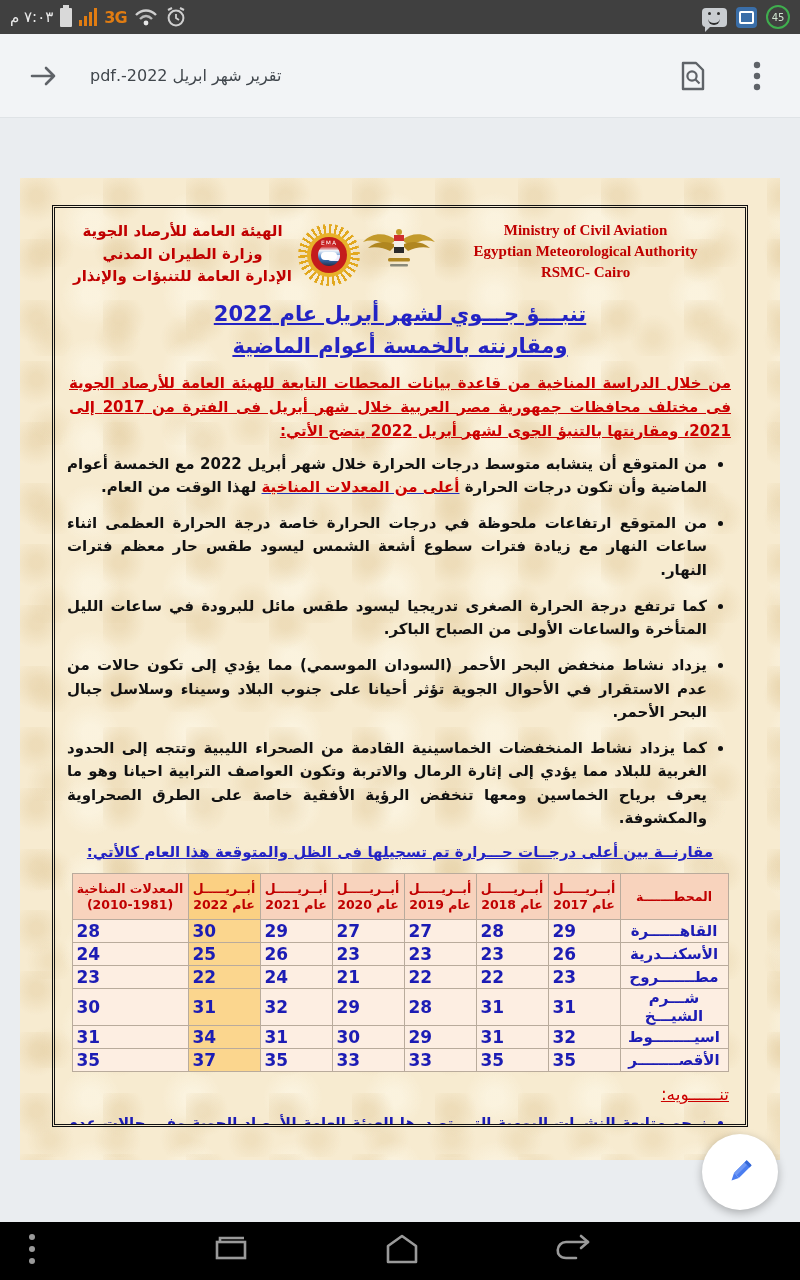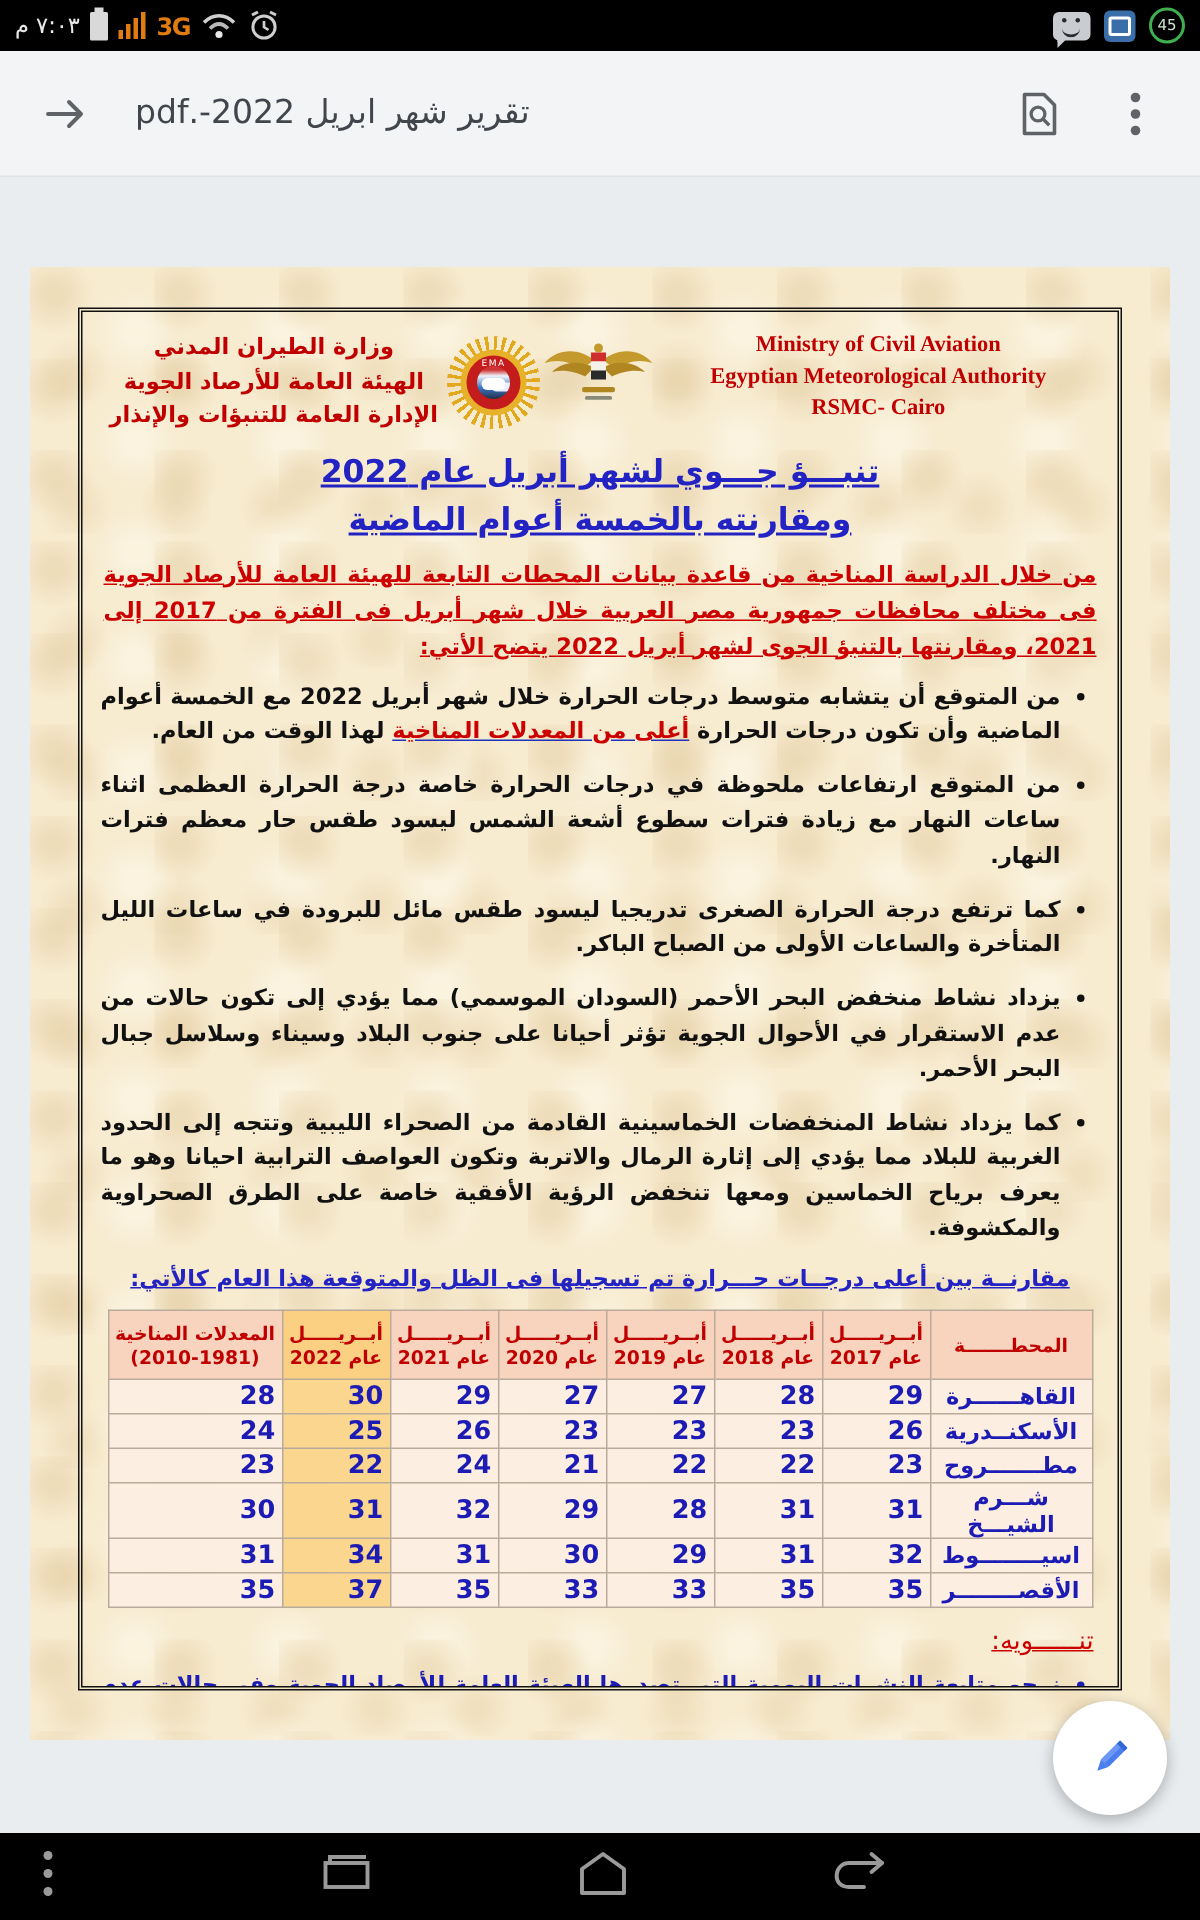--- a/index.html
+++ b/index.html
@@ -1,20 +1,20 @@
 <!DOCTYPE html>
 <html><head>
 <meta charset="utf-8">
 <style>
   html,body{margin:0;padding:0;}
   .screen{width:800px;height:1280px;position:relative;background:#eaedf0;overflow:hidden;
           font-family:"DejaVu Sans",sans-serif;}
 
   
-  .status-bar{height:34px;background:#000000;display:flex;align-items:center;padding:0 10px;box-sizing:border-box;}
+  .status-bar{height:34px;background:#404040;display:flex;align-items:center;padding:0 10px;box-sizing:border-box;}
   .sb-left{display:flex;align-items:center;gap:7px;}
   .sb-right{margin-left:auto;display:flex;align-items:center;gap:9px;}
   .sb-time{color:#e9e9e9;font-size:15px;direction:rtl;}
   .sb-batt{width:12px;height:19px;background:#d9d9d9;border-radius:1px;position:relative;}
   .sb-batt:before{content:"";position:absolute;top:-3px;left:3px;width:6px;height:3px;background:#d9d9d9;}
   .sig{display:flex;align-items:flex-end;gap:2px;height:18px;}
   .sig i{width:3px;background:#e07c12;display:block;}
   .sig i:nth-child(1){height:6px}.sig i:nth-child(2){height:10px}.sig i:nth-child(3){height:14px}.sig i:nth-child(4){height:18px}
   .sb-3g{color:#e07c12;font-weight:bold;font-size:16px;letter-spacing:-1px;}
   .bubble{width:25px;height:19px;background:#c9cdd1;border-radius:4px;position:relative;}
@@ -23,21 +23,21 @@
   .bubble span.d1{left:6px}.bubble span.d2{left:15px}
   .bubble:after{content:"";position:absolute;left:6px;top:10px;width:12px;height:5px;border-bottom:2px solid #2b2b2b;border-radius:0 0 8px 8px;}
   .blue-app{width:21px;height:21px;border-radius:4px;background:#3a6ea8;display:flex;align-items:center;justify-content:center;}
   .blue-app b{width:11px;height:9px;border:2px solid #fff;border-radius:2px;display:block;}
   .batt45{width:24px;height:24px;border-radius:50%;border:2px solid #3fae4e;box-sizing:border-box;
           color:#cfe3cf;font-size:10px;display:flex;align-items:center;justify-content:center;}
 
   
   .toolbar{height:84px;background:#f2f4f6;border-bottom:1px solid #dfe3e6;display:flex;align-items:center;
            padding:0 26px;box-sizing:border-box;gap:30px;}
-  .tb-title{font-size:22px;color:#40464c;direction:rtl;white-space:nowrap;}
+  .tb-title{font-size:16px;color:#40464c;direction:rtl;white-space:nowrap;}
   .tb-spacer{flex:1;}
   .tb-icon{width:34px;height:34px;display:flex;align-items:center;justify-content:center;}
 
   
   .content{position:relative;height:1104px;}
   .page{position:absolute;left:20px;top:60px;width:760px;height:982px;background:#f7ebd0;
         background-image:
           radial-gradient(circle at 20% 30%, rgba(226,203,158,.45) 0 6px, transparent 26px),
           radial-gradient(circle at 70% 60%, rgba(253,248,232,.6) 0 8px, transparent 30px),
           radial-gradient(circle at 45% 80%, rgba(226,203,158,.35) 0 5px, transparent 24px);
@@ -72,21 +72,21 @@
          text-decoration:underline;margin:4px 2px 10px;}
   ul.bullets{margin:0;padding:0 26px 0 0;list-style:disc;}
   ul.bullets li{color:#111;font-weight:bold;font-size:15px;line-height:1.55;text-align:justify;margin-bottom:13px;}
   .hl{color:#cc0000;text-decoration:underline;text-decoration-color:#2233bb;}
   .compare{color:#2323c4;font-weight:bold;font-size:15px;text-align:center;text-decoration:underline;margin:4px 0 12px;}
 
   
   table.wx{border-collapse:collapse;margin:0 auto;direction:rtl;}
   table.wx th,table.wx td{border:1px solid #b9ab9c;padding:0 4px;box-sizing:border-box;}
   table.wx th{background:#f8d3bd;color:#c00000;font-size:12.5px;font-weight:bold;line-height:1.25;height:46px;}
-  table.wx td{background:#fdeee2;color:#1c1cb4;font-weight:bold;font-size:17px;text-align:right;height:23px;}
+  table.wx td{background:#fdeee2;color:#1c1cb4;font-weight:bold;font-size:17px;text-align:left;height:23px;}
   table.wx td.station{font-size:15px;text-align:center;}
   table.wx .colhl{background:#fbd083;}
   table.wx td.colhl{background:#fbd68e;}
   .c-station{width:108px}.c-year{width:72px}.c-norm{width:116px}
 
   
   .notice-title{color:#cc0000;font-weight:normal;font-size:17px;text-decoration:underline;margin:12px 4px 8px;text-align:right;}
   ul.notice{margin:0;padding:0 26px 0 0;list-style:disc;}
   ul.notice li{color:#1c1cb4;font-weight:bold;font-size:15px;line-height:1.55;text-align:justify;}
 
@@ -162,22 +162,22 @@
       </svg>
     </div>
   </div>
 
   <div class="content">
     <div class="page">
       <div class="inner">
 
         <div class="doc-head">
           <div class="head-ar">
+            <div>الهيئة العامة للأرصاد الجوية</div>
             <div>وزارة الطيران المدني</div>
-            <div>الهيئة العامة للأرصاد الجوية</div>
             <div>الإدارة العامة للتنبؤات والإنذار</div>
           </div>
           <div class="head-logos">
             <div class="ema">
               <div class="gold"></div>
               <div class="redring">
                   <span>EMA</span>
                 </div>
               <div class="center">
                   <div class="cloud"></div>

